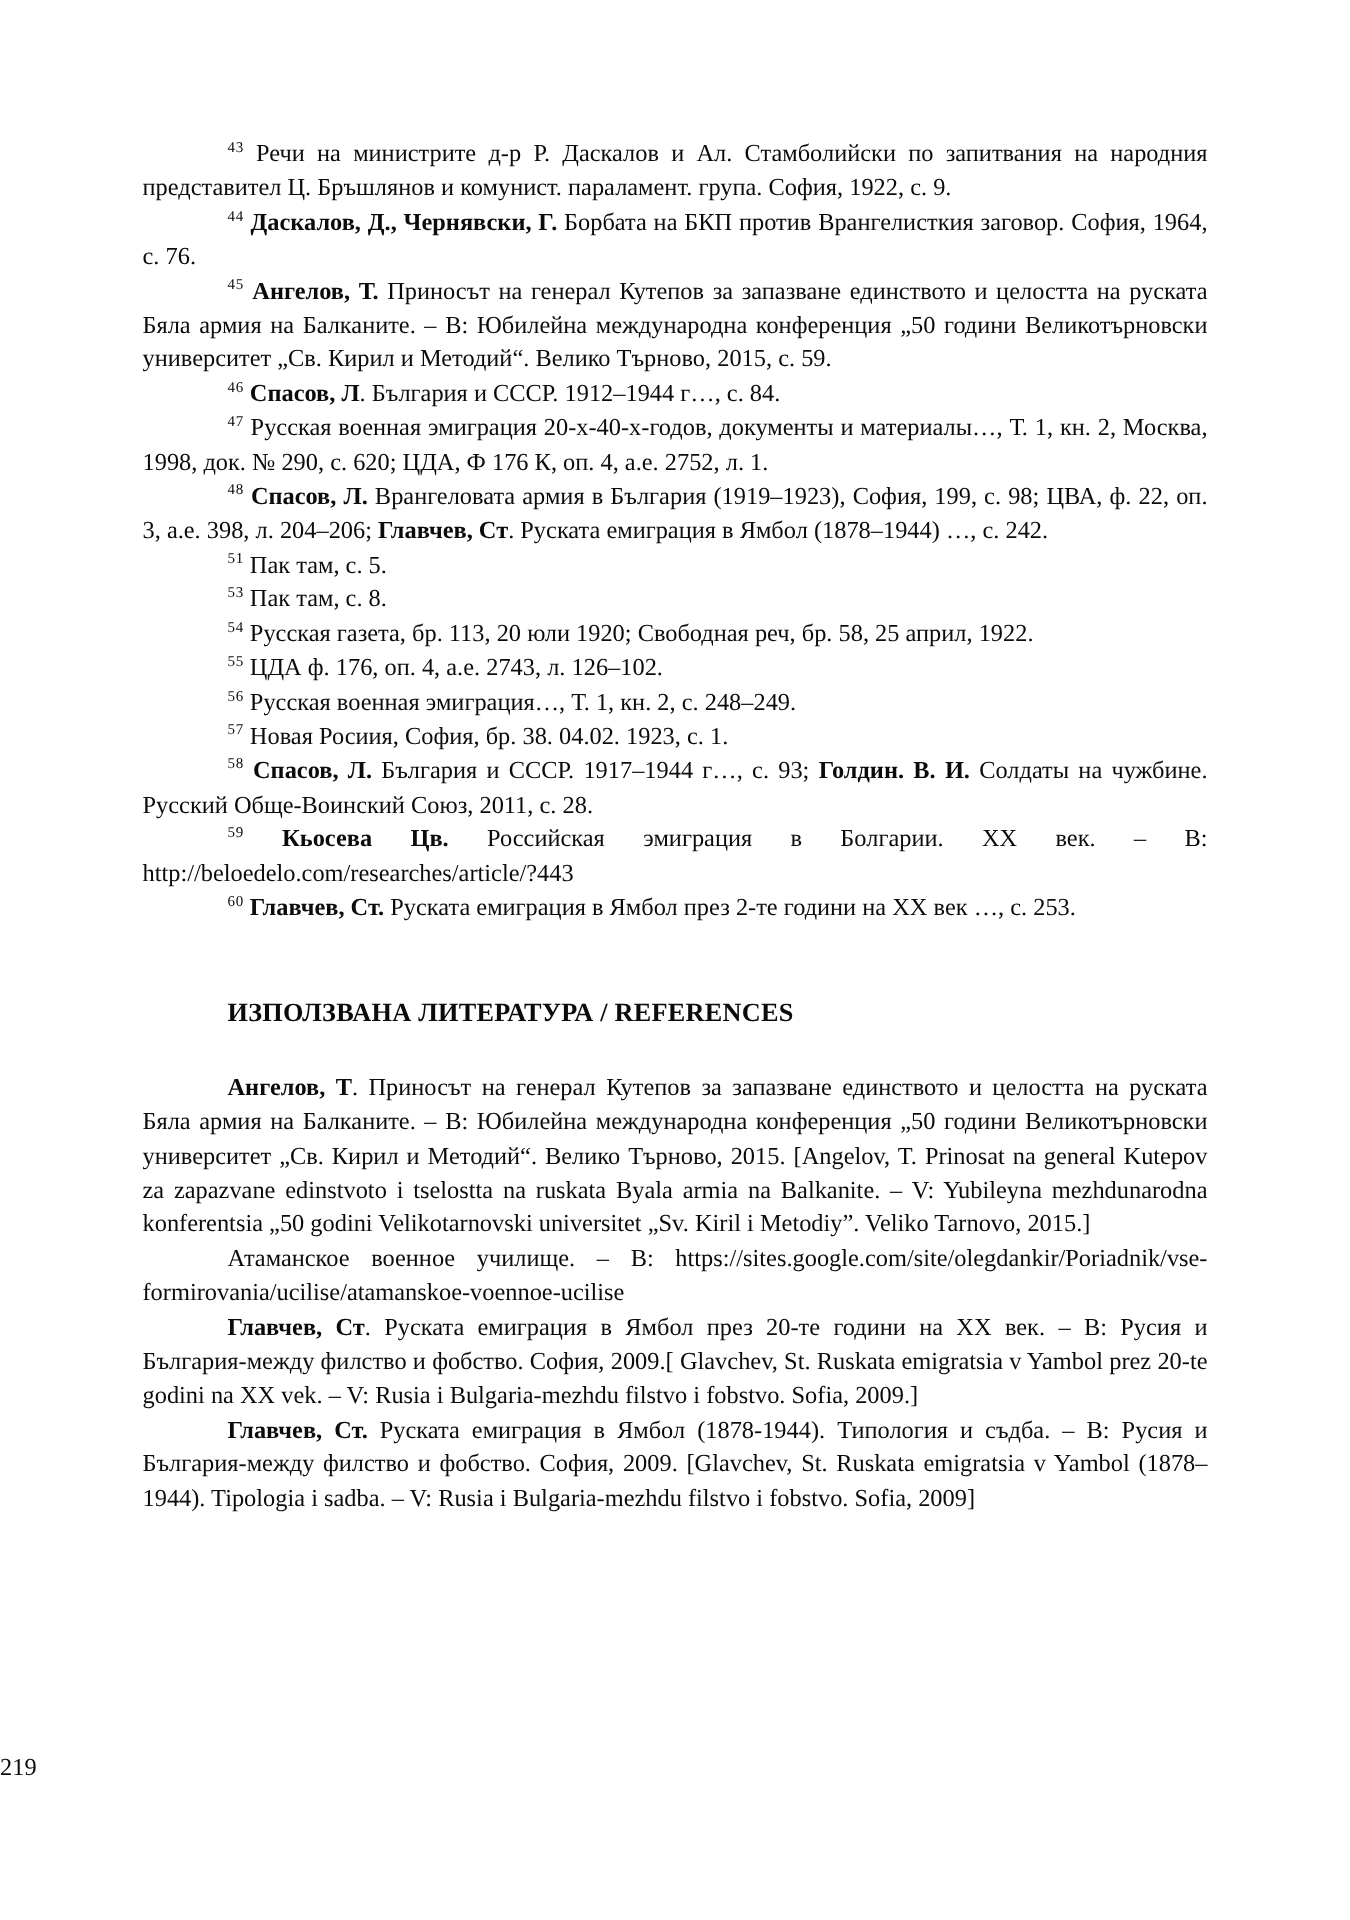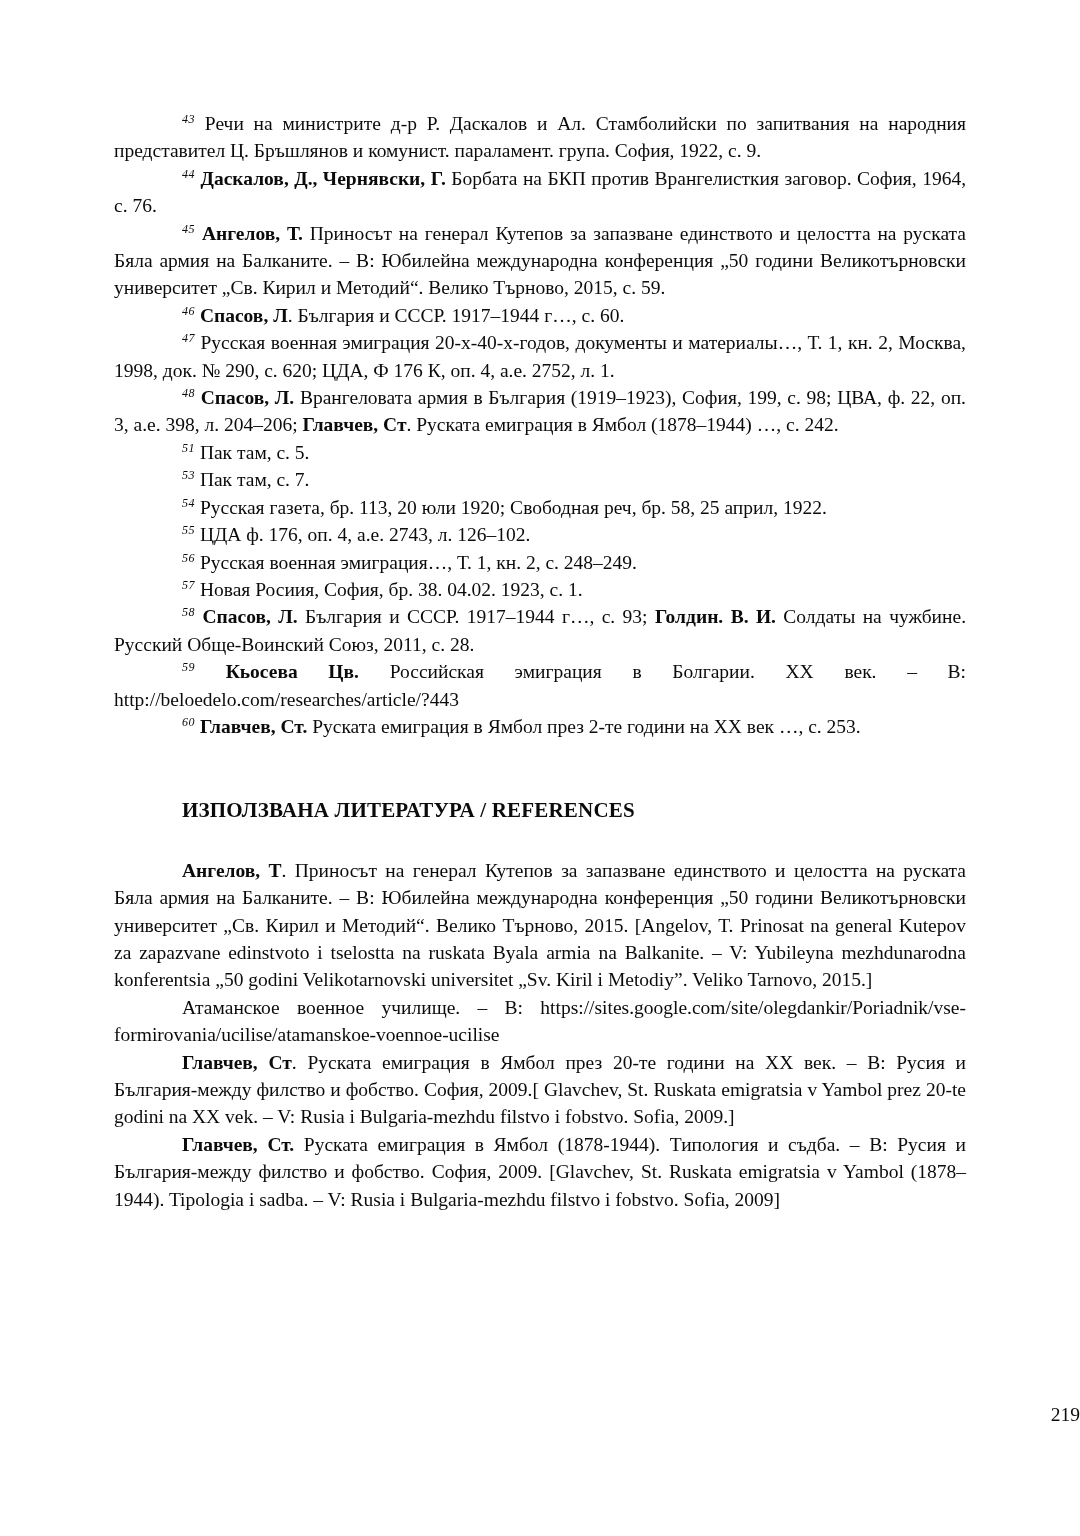--- a/index.html
+++ b/index.html
@@ -29,55 +29,54 @@
     text-align: justify;
     text-indent: 68px;
     overflow-wrap: break-word;
     word-break: break-word;
   }
   p.para sup {
     font-size: 12px;
     line-height: 0;
     vertical-align: super;
     letter-spacing: 0.5px;
-    font-style: italic;
   }
   .b {
     font-weight: bold;
   }
   h2.refs-heading {
     font-size: 21px;
     line-height: 27.4px;
     font-weight: bold;
     margin: 57px 0 32px 0;
     text-indent: 68px;
     letter-spacing: 0.2px;
   }
   .pageno {
     position: absolute;
     left: 0;
     right: 0;
     top: 1404px;
-    text-align: right;
+    text-align: left;
     font-size: 19.5px;
   }
 </style>
 </head>
 <body>
 
 <div class="page">
   <section id="footnotes">
       <p class="para"><sup>43</sup> <span>Речи на министрите д-р Р. Даскалов и Ал. Стамболийски по запитвания на народния представител Ц. Бръшлянов и комунист. параламент. група. София, 1922, с. 9.</span></p>
       <p class="para"><sup>44</sup> <span class="b">Даскалов, Д., Чернявски, Г.</span><span> Борбата на БКП против Врангелисткия заговор. София, 1964, с. 76.</span></p>
       <p class="para"><sup>45</sup> <span class="b">Ангелов, Т.</span><span> Приносът на генерал Кутепов за запазване единството и целостта на руската Бяла армия на Балканите. – В: Юбилейна международна конференция „50 години Великотърновски университет „Св. Кирил и Методий“. Велико Търново, 2015, с. 59.</span></p>
-      <p class="para"><sup>46</sup> <span class="b">Спасов, Л</span><span>. България и СССР. 1917–1944 г…, с. 60.</span></p>
+      <p class="para"><sup>46</sup> <span class="b">Спасов, Л</span><span>. България и СССР. 1912–1944 г…, с. 84.</span></p>
       <p class="para"><sup>47</sup> <span>Русская военная эмиграция 20-х-40-х-годов, документы и материалы…, Т. 1, кн. 2, Москва, 1998, док. № 290, с. 620; ЦДА, Ф 176 К, оп. 4, а.е. 2752, л. 1.</span></p>
       <p class="para"><sup>48</sup> <span class="b">Спасов, Л.</span><span> Врангеловата армия в България (1919–1923), София, 199, с. 98; ЦВА, ф. 22, оп. 3, а.е. 398, л. 204–206; </span><span class="b">Главчев, Ст</span><span>. Руската емиграция в Ямбол (1878–1944) …, с. 242.</span></p>
       <p class="para"><sup>51</sup> <span>Пак там, с. 5.</span></p>
-      <p class="para"><sup>53</sup> <span>Пак там, с. 7.</span></p>
+      <p class="para"><sup>53</sup> <span>Пак там, с. 8.</span></p>
       <p class="para"><sup>54</sup> <span>Русская газета, бр. 113, 20 юли 1920; Свободная реч, бр. 58, 25 април, 1922.</span></p>
       <p class="para"><sup>55</sup> <span>ЦДА ф. 176, оп. 4, а.е. 2743, л. 126–102.</span></p>
       <p class="para"><sup>56</sup> <span>Русская военная эмиграция…, Т. 1, кн. 2, с. 248–249.</span></p>
       <p class="para"><sup>57</sup> <span>Новая Росиия, София, бр. 38. 04.02. 1923, с. 1.</span></p>
       <p class="para"><sup>58</sup> <span class="b">Спасов, Л.</span><span> България и СССР. 1917–1944 г…, с. 93; </span><span class="b">Голдин. В. И.</span><span> Солдаты на чужбине. Русский Обще-Воинский Союз, 2011, с. 28.</span></p>
       <p class="para"><sup>59</sup> <span class="b">Кьосева Цв.</span><span> Российская эмиграция в Болгарии. ХХ век. – В: http://beloedelo.com/researches/article/?443</span></p>
       <p class="para"><sup>60</sup> <span class="b">Главчев, Ст.</span><span> Руската емиграция в Ямбол през 2-те години на ХХ век …, с. 253.</span></p>
     </section>
   <h2 class="refs-heading">ИЗПОЛЗВАНА ЛИТЕРАТУРА / REFERENCES</h2>
   <section id="references">

